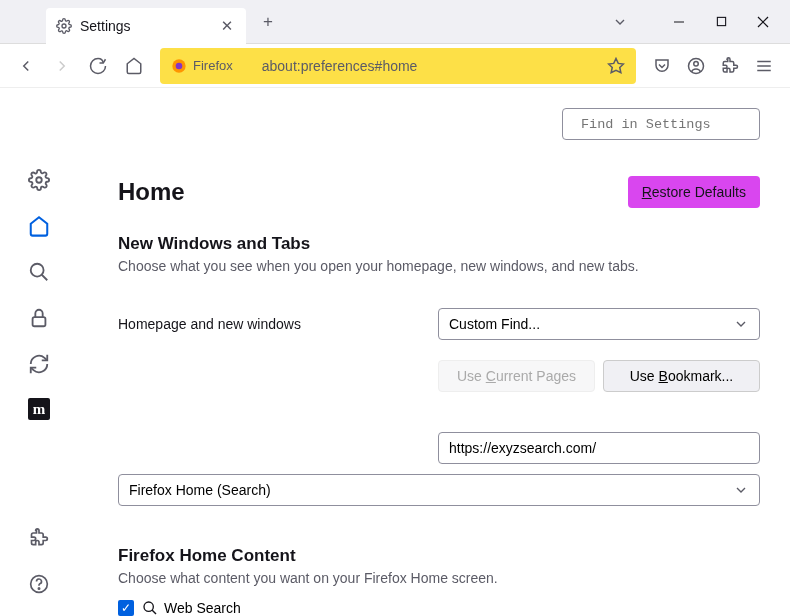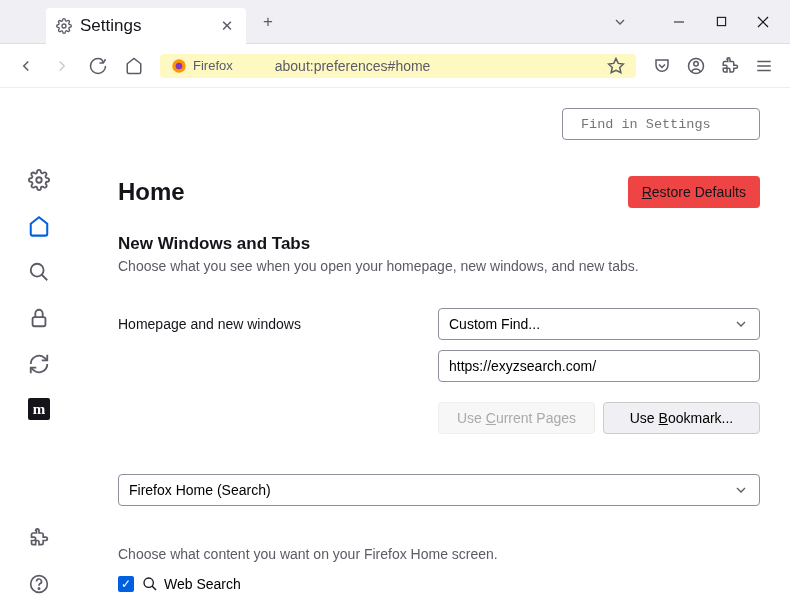--- a/index.html
+++ b/index.html
@@ -1,53 +1,53 @@
 <!DOCTYPE html>
 <html><head>
   <meta charset="utf-8">
   <style>
     * { box-sizing: border-box; margin: 0; padding: 0; font-family: -apple-system, BlinkMacSystemFont, "Segoe UI", Arial, sans-serif; }
     body { width: 790px; height: 616px; background: #fff; overflow: hidden; position: relative; }
     
     
     .titlebar { height: 44px; background: #f0f0f4; display: flex; align-items: center; border-bottom: 1px solid #ddd; padding: 0 2px; }
     .tab { background: #fff; height: 36px; margin-top: 8px; margin-left: 44px; padding: 0 10px; display: flex; align-items: center; gap: 8px; border-radius: 4px 4px 0 0; min-width: 200px; position: relative; }
-    .tab-title { font-size: 17px; color: #15141a; flex: 1; }
+    .tab-title { font-size: 14px; color: #15141a; flex: 1; }
     .tab-close { width: 18px; height: 18px; display: flex; align-items: center; justify-content: center; cursor: pointer; color: #5b5b66; font-size: 15px; }
     .newtab-btn { width: 28px; height: 28px; margin-left: 8px; display: flex; align-items: center; justify-content: center; color: #5b5b66; cursor: pointer; font-size: 17px; }
     .win-controls { margin-left: auto; display: flex; align-items: center; gap: 0; padding-right: 4px; }
     .win-chevron { width: 36px; height: 36px; display: flex; align-items: center; justify-content: center; color: #5b5b66; margin-right: 20px; }
     .win-btn { width: 42px; height: 36px; display: flex; align-items: center; justify-content: center; color: #15141a; }
     
     
     .addrbar { height: 44px; display: flex; align-items: center; padding: 0 10px; gap: 4px; border-bottom: 1px solid #eee; }
     .nav-btn { width: 32px; height: 32px; display: flex; align-items: center; justify-content: center; color: #5b5b66; border-radius: 4px; }
     .nav-btn.disabled { color: #ccc; }
-    .urlbox { flex: 1; height: 24px; border: 1px solid transparent; border-radius: 4px; background: #fef9c3; display: flex; align-items: center; padding: 0 10px; gap: 21px; margin: 0 6px; }
+    .urlbox { flex: 1; height: 36px; border: 1px solid transparent; border-radius: 4px; background: #fde047; display: flex; align-items: center; padding: 0 10px; gap: 8px; margin: 0 6px; }
     .identity { display: flex; align-items: center; gap: 6px; color: #5b5b66; font-size: 13px; }
     .url-text { font-size: 14px; color: #5b5b66; flex: 1; margin-left: 21px; }
     .star { color: #5b5b66; }
     .toolbar-icons { display: flex; gap: 2px; }
     
     
     .content { display: flex; height: calc(100% - 88px); }
     .sidebar { width: 78px; display: flex; flex-direction: column; align-items: center; padding-top: 80px; gap: 22px; position: relative; }
     .side-icon { width: 24px; height: 24px; display: flex; align-items: center; justify-content: center; color: #5b5b66; cursor: pointer; }
     .side-icon.active { color: #0060df; }
     .side-icon.mozilla { background: #15141a; color: #fff; width: 22px; height: 22px; border-radius: 2px; font-weight: bold; font-size: 15px; font-family: Georgia, serif; }
     .sidebar-bottom { position: absolute; bottom: 20px; display: flex; flex-direction: column; gap: 22px; align-items: center; }
     
     .main { flex: 1; padding: 20px 30px 0 40px; overflow: hidden; }
     .search-row { display: flex; justify-content: flex-end; margin-bottom: 36px; }
     .search-box { width: 198px; height: 32px; border: 1px solid #8f8f9d; border-radius: 4px; display: flex; align-items: center; padding: 0 10px; gap: 8px; color: #5b5b66; }
     .search-box input { border: none; outline: none; font-size: 13.5px; flex: 1; background: transparent; font-family: Liberation Mono, monospace; }
     
     .header-row { display: flex; align-items: center; justify-content: space-between; margin-bottom: 26px; }
     .h1 { font-size: 24px; font-weight: 700; color: #15141a; }
-    .restore-btn { background: #ef4444; border: none; padding: 8px 14px; font-size: 14px; border-radius: 4px; cursor: pointer; color: #15141a; }
+    .restore-btn { background: #d946ef; border: none; padding: 8px 14px; font-size: 14px; border-radius: 4px; cursor: pointer; color: #15141a; }
     .restore-btn u { text-decoration: underline; }
     
     .h2 { font-size: 17px; font-weight: 600; color: #15141a; margin-bottom: 4px; }
     .subtitle { color: #5b5b66; font-size: 14px; margin-bottom: 34px; }
     
     .row { display: flex; align-items: center; margin-bottom: 10px; }
     .row-label { width: 320px; font-size: 14px; color: #15141a; }
     .row-control { flex: 1; }
     
     .select { border: 1px solid #8f8f9d; border-radius: 4px; height: 32px; display: flex; align-items: center; padding: 0 10px; font-size: 14px; justify-content: space-between; cursor: pointer; }
@@ -251,44 +251,45 @@
           <span>Custom Find...</span>
           <svg class="icon16" viewBox="0 0 24 24" fill="none" stroke="#5b5b66" stroke-width="2">
               <polyline points="6 9 12 15 18 9"></polyline>
             </svg>
         </div>
       </div>
     </div>
 
     <div class="row">
       <div class="row-label"></div>
-      <div class="row-control">
-        <input class="url-input" value="https://exyzsearch.com/" style="">
-      </div>
-    </div>
-
-    <div class="row">
-      <div class="row-label"></div>
       <div class="row-control btn-row">
         <button class="btn2 disabled">Use <u>C</u>urrent Pages</button>
         <button class="btn2">Use <u>B</u>ookmark...</button>
+      </div>
+    </div>
+
+    <div class="row">
+      <div class="row-label"></div>
+      <div class="row-control">
+        <input class="url-input" value="https://exyzsearch.com/" style="">
       </div>
     </div>
 
     <div class="row" style="margin-bottom:40px;">
       <div class="row-control">
         <div class="select">
           <span>Firefox Home (Search)</span>
           <svg class="icon16" viewBox="0 0 24 24" fill="none" stroke="#5b5b66" stroke-width="2">
               <polyline points="6 9 12 15 18 9"></polyline>
             </svg>
         </div>
       </div>
     </div>
 
+    <div class="h2">Firefox Home Content</div>
     <div class="subtitle" style="margin-bottom:14px;">Choose what content you want on your Firefox Home screen.</div>
 
     <div class="check-row">
       <div class="checkbox">✓</div>
       <div class="check-label">
         <svg class="icon16" viewBox="0 0 24 24" fill="none" stroke="#15141a" stroke-width="2">
             <circle cx="10" cy="10" r="7"></circle>
             <line x1="21" y1="21" x2="15" y2="15"></line>
           </svg>
         <span>Web Search</span>

